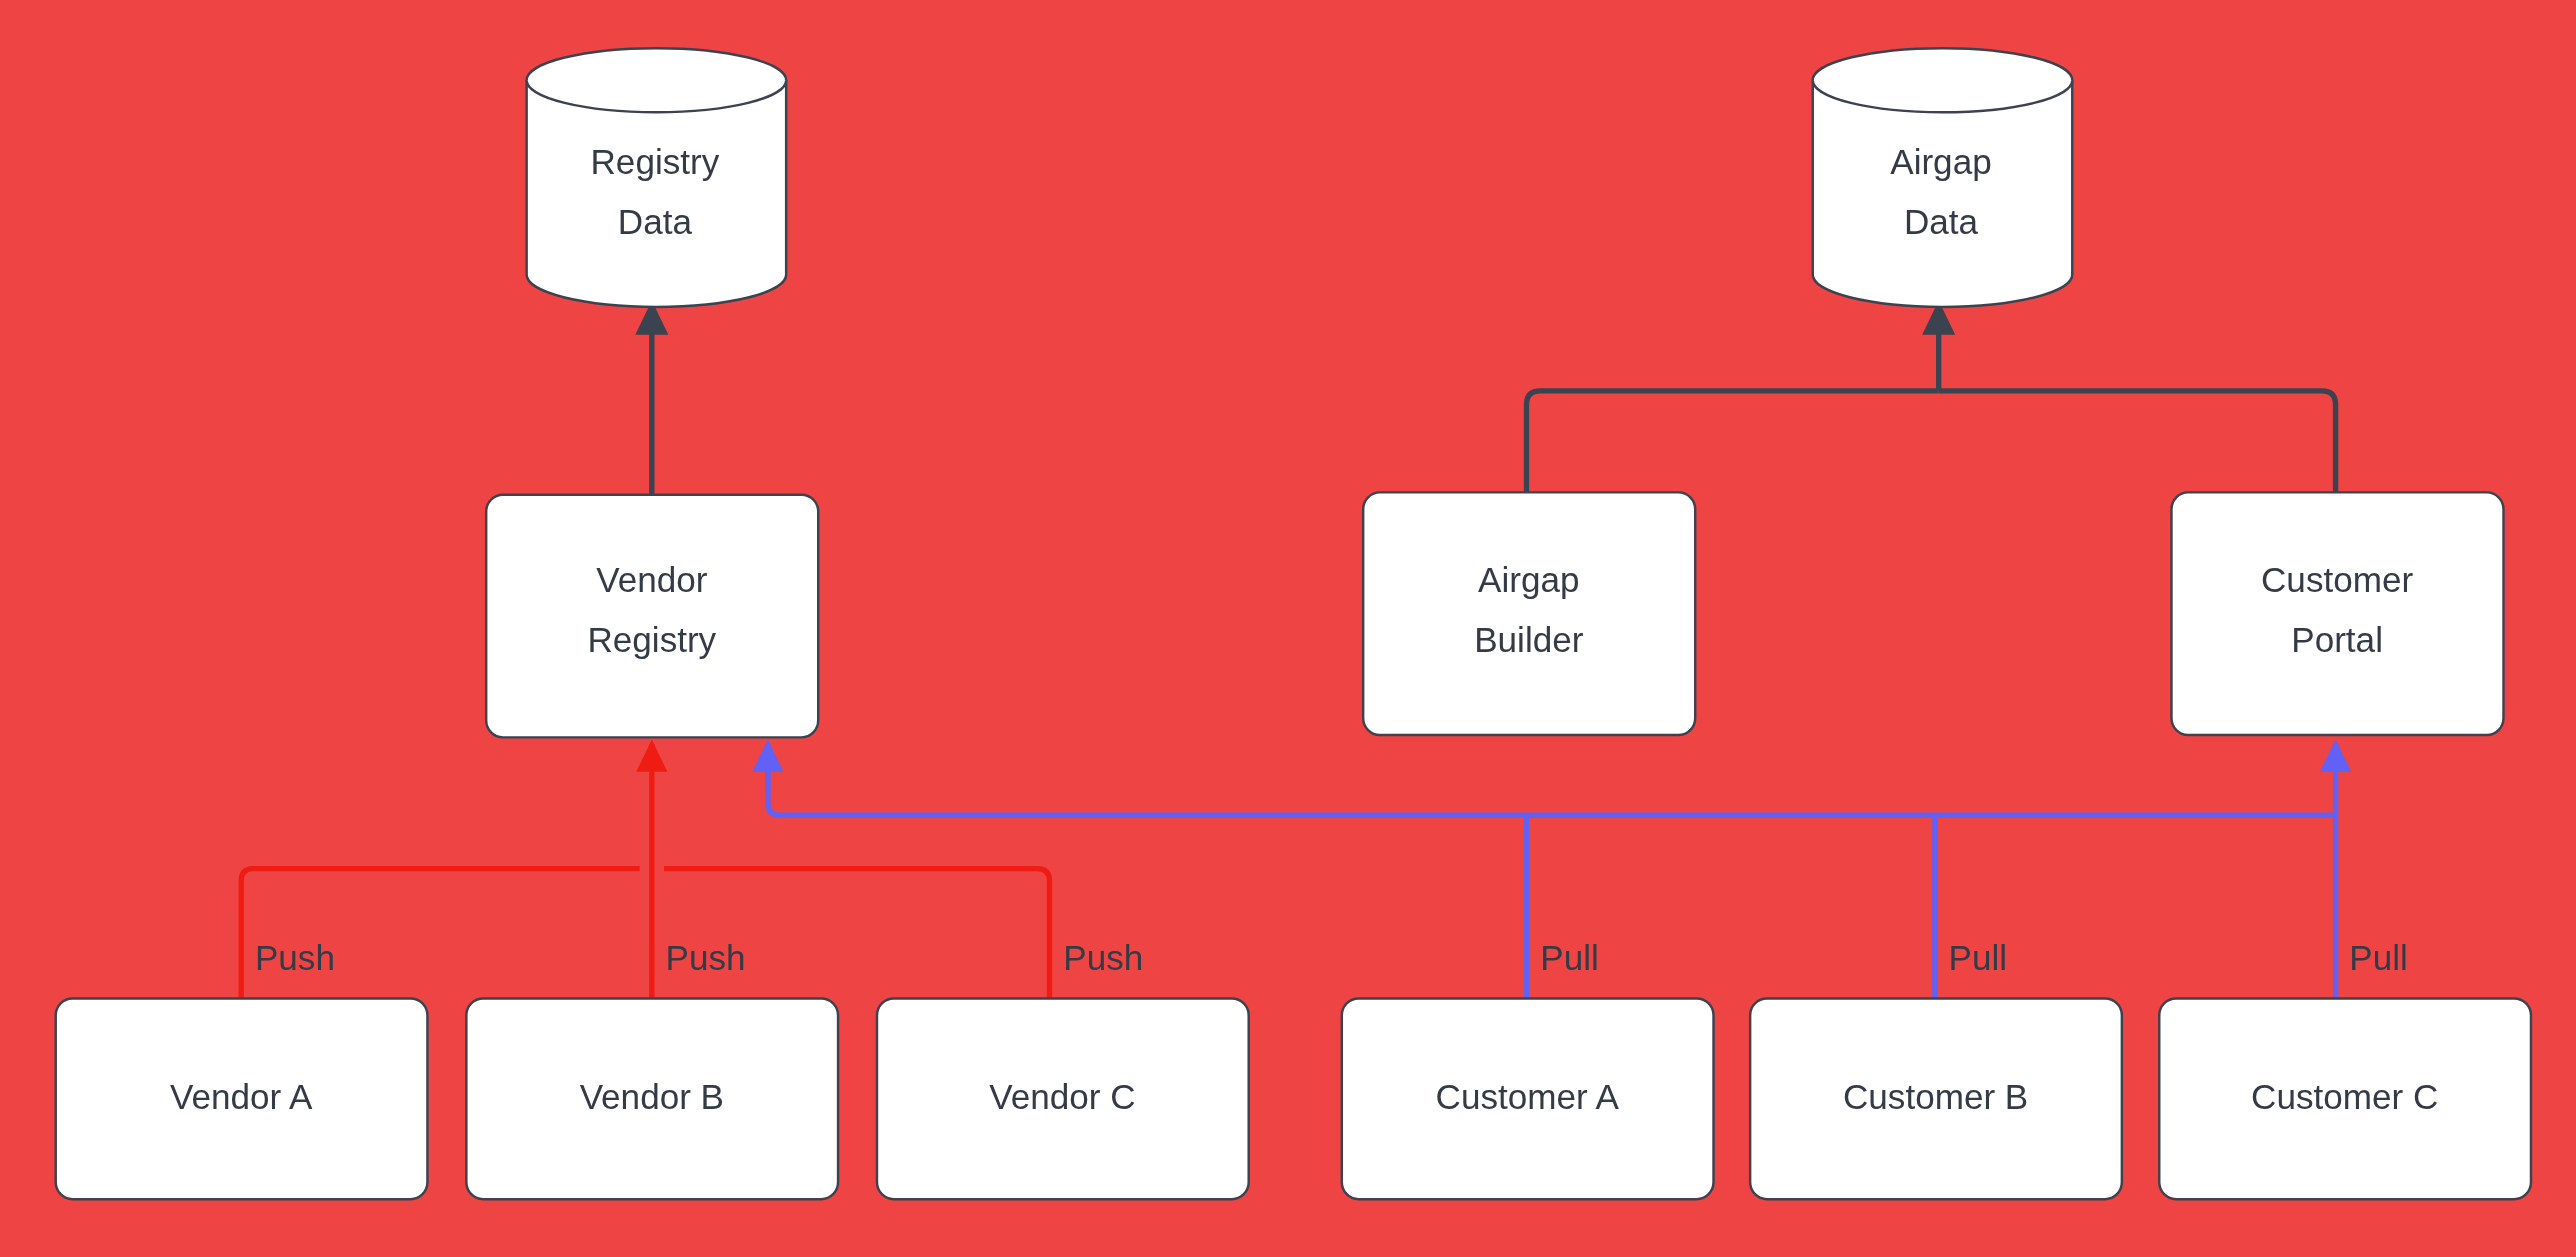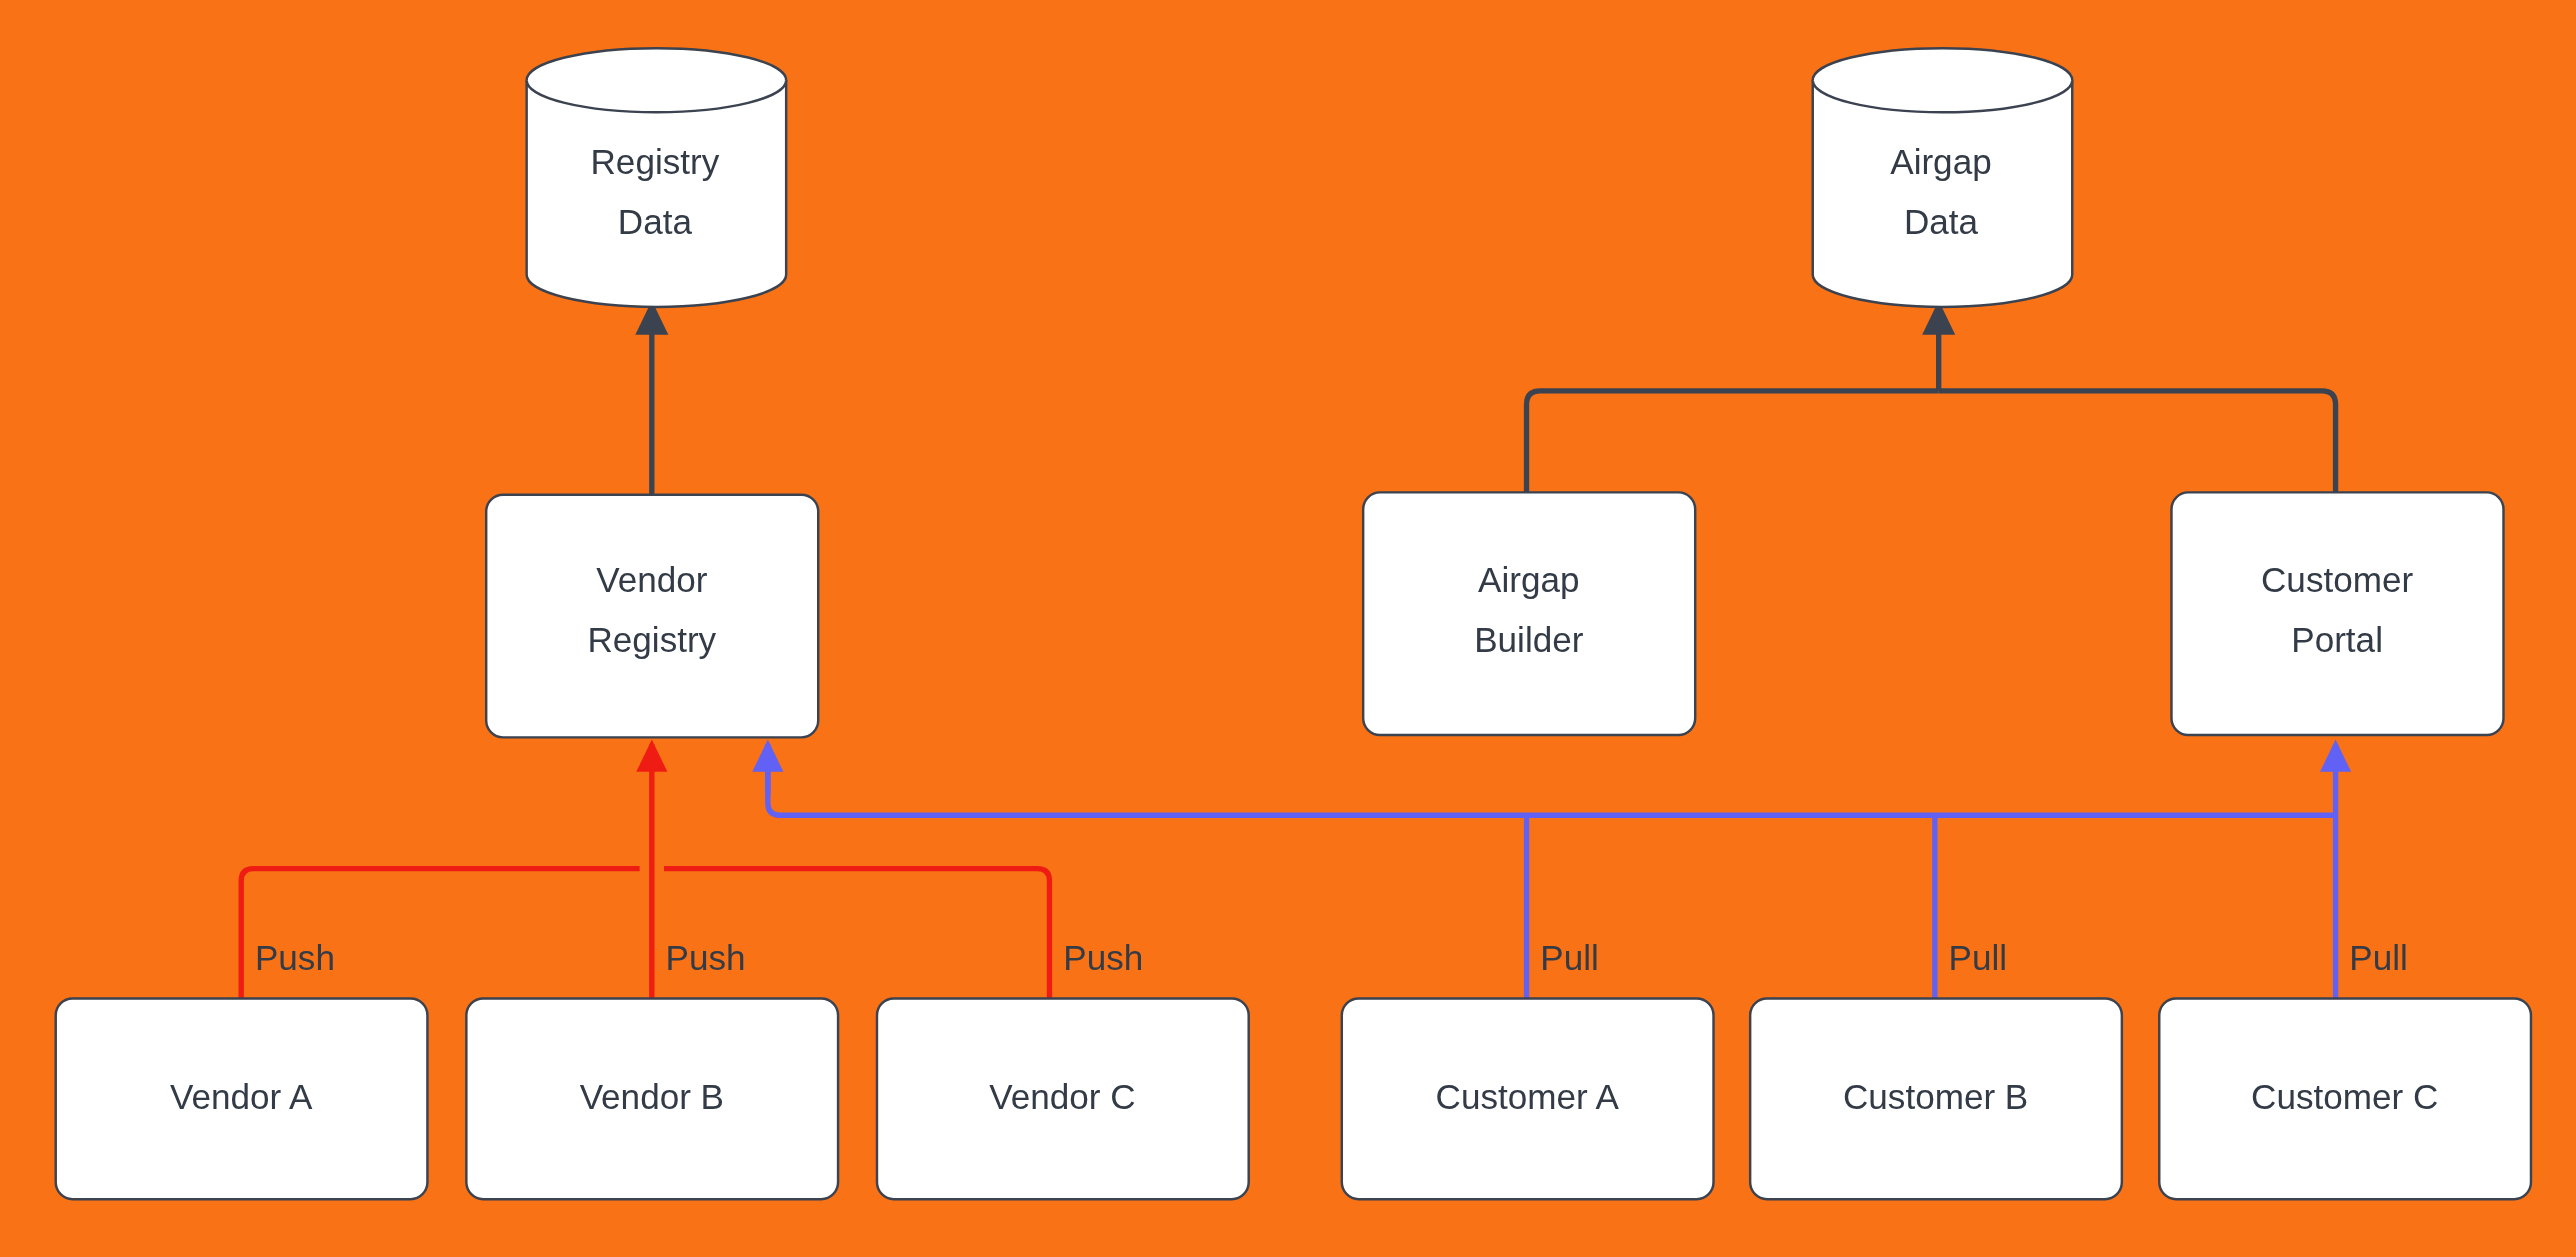--- a/index.html
+++ b/index.html
@@ -7,21 +7,21 @@
     padding: 0;
     background: #ffffff;
   }
   body {
     font-family: "Liberation Sans", sans-serif;
   }
   #diagram-root {
     position: relative;
     width: 2576px;
     height: 1258px;
-    background: #f97316;
+    background: #ef4444;
     overflow: hidden;
   }
   svg.canvas {
     position: absolute;
     top: 0;
     left: 0;
     width: 2576px;
     height: 1258px;
     display: block;
   }

